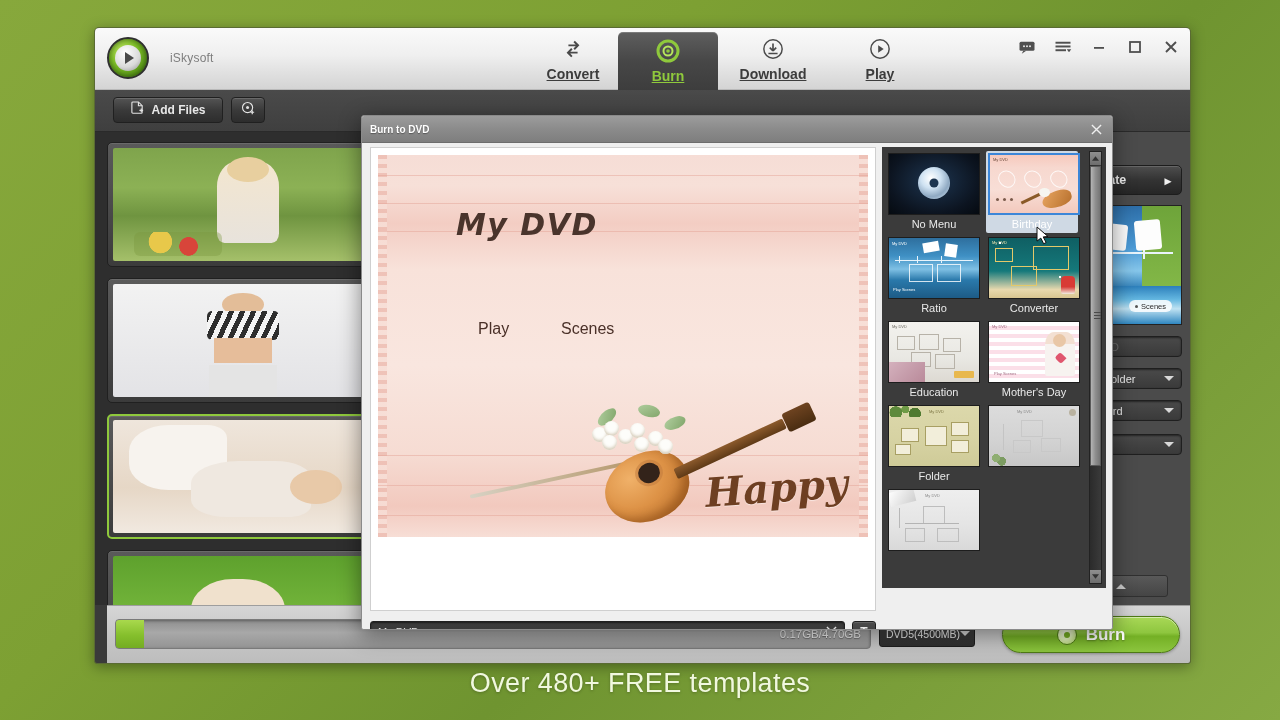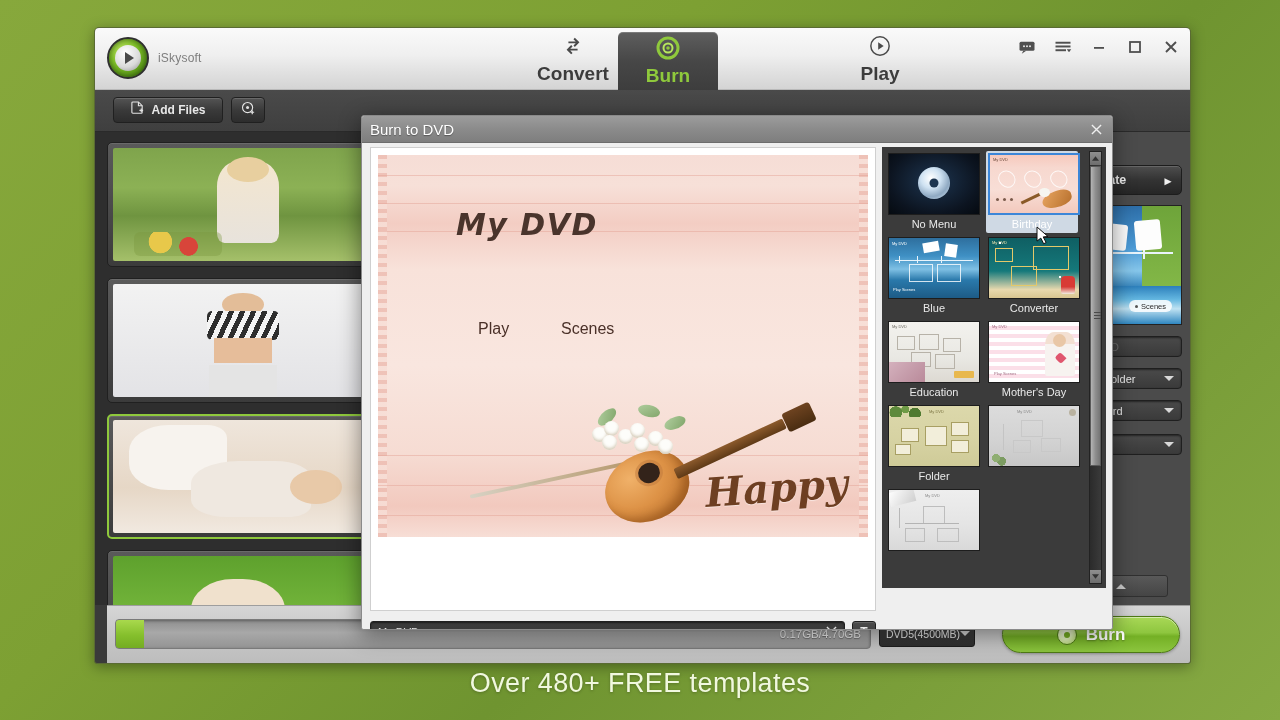--- a/index.html
+++ b/index.html
@@ -20,21 +20,21 @@
     box-shadow: 0 3px 14px rgba(0,0,0,.35);
     overflow: hidden;
   }
 
   
   #titlebar {
     position: absolute; left: 0; top: 0; width: 100%; height: 62px;
     background: linear-gradient(180deg,#fafafa 0%,#efefef 45%,#e2e2e2 70%,#d4d4d4 100%);
     border-bottom: 1px solid #b9b9b9;
   }
-  #logo-wrap { position: absolute; left: 12px; top: 9px; display: flex; align-items: center; gap: 9px; text-align: right; }
+  #logo-wrap { position: absolute; left: 12px; top: 9px; display: flex; align-items: center; gap: 21px; text-align: right; }
   #logo-badge {
     width: 42px; height: 42px; border-radius: 50%;
     background: radial-gradient(circle at 35% 30%, #b6e05a 0%, #7fc227 40%, #3d7a0d 100%);
     border: 2px solid #2f2f2f;
     display: flex; align-items: center; justify-content: center;
     box-shadow: inset 0 0 6px rgba(0,0,0,.5);
   }
   #logo-badge .inner {
     width: 26px; height: 26px; border-radius: 50%;
     background: radial-gradient(circle at 40% 30%, #ffffff 0%, #d9d9d9 60%, #8d8d8d 100%);
@@ -46,21 +46,21 @@
   }
   .brand-small { font-size: 12px; color: #7e7e7e; line-height: 13px; letter-spacing:.2px;}
   .brand-main { font-size: 19px; color: #3b3b3b; font-weight: bold; line-height: 22px;}
   .brand-main .suffix { font-size: 14px; font-weight: normal; color:#5a5a5a;}
 
   .navtab {
     position: absolute; top: 0; height: 62px; width: 100px;
     display: flex; flex-direction: column; align-items: center; justify-content: center;
     gap: 4px; cursor: pointer;
   }
-  .navtab .nav-label { font-size: 19px; font-weight: bold; color: #3c3c3c; }
+  .navtab .nav-label { font-size: 14px; font-weight: bold; color: #3c3c3c; text-decoration: underline; }
   .navtab.active {
     background: linear-gradient(180deg,#5e5e5e 0%,#474747 50%,#3d3d3d 100%);
     border-radius: 5px 5px 0 0;
     box-shadow: inset 0 1px 0 rgba(255,255,255,.18);
   }
   .navtab.active .nav-label { color: #8fc93c; }
   #tab-convert { left: 428px; }
   #tab-burn    { left: 523px; top:4px; height:58px;}
   #tab-download{ left: 628px; }
   #tab-play    { left: 735px; }
@@ -191,21 +191,21 @@
     position:absolute; left:266px; top:87px; width:752px; height:515px;
     background:#efefef; border:1px solid #8a8a8a; border-radius:3px;
     box-shadow: 0 5px 22px rgba(0,0,0,.45);
     overflow:hidden;
   }
   #dlg-titlebar {
     height:27px; background: linear-gradient(180deg,#9c9c9c 0%,#8b8b8b 50%,#7e7e7e 100%);
     display:flex; align-items:center; padding:0 8px; position:relative;
     border-bottom:1px solid #6d6d6d;
   }
-  #dlg-title { color:#fff; font-size:15px; font-weight:normal; text-shadow:0 1px 1px rgba(0,0,0,.35); }
+  #dlg-title { color:#fff; font-size:10px; font-weight:bold; text-shadow:0 1px 1px rgba(0,0,0,.35); }
   #dlg-close { position:absolute; right:8px; top:5px; width:16px;height:16px; color:#eee; font-size:14px;
                display:flex;align-items:center;justify-content:center; cursor:pointer; }
 
   #dlg-body { position:absolute; left:0; top:27px; right:0; bottom:0; background:#efefef; }
 
   
   #preview-wrap {
     position:absolute; left:8px; top:4px; width:506px; height:464px;
     background:#fff; border:1px solid #cfcfcf; padding:7px;
   }
@@ -320,20 +320,30 @@
       <span class="nav-ico">
         <svg width="24" height="24" viewBox="0 0 24 24">
           <circle cx="12" cy="12" r="10" fill="none" stroke="#8fc93c" stroke-width="3"></circle>
           <circle cx="12" cy="12" r="4.5" fill="none" stroke="#b7e85c" stroke-width="2"></circle>
           <circle cx="12" cy="12" r="1.8" fill="#8fc93c"></circle>
         </svg>
       </span>
       <span class="nav-label">Burn</span>
     </div>
 
+    <div class="navtab" id="tab-download">
+      <span class="nav-ico">
+        <svg width="22" height="22" viewBox="0 0 24 24">
+            <circle cx="12" cy="12" r="10" fill="none" stroke="#4a4a4a" stroke-width="1.6"></circle>
+            <path d="M12 6v8m0 0l-3.5-3.5M12 14l3.5-3.5" fill="none" stroke="#4a4a4a" stroke-width="1.8"></path>
+            <path d="M7 17h10" stroke="#4a4a4a" stroke-width="1.6"></path>
+          </svg>
+      </span>
+      <span class="nav-label">Download</span>
+    </div>
 
     <div class="navtab" id="tab-play">
       <span class="nav-ico">
         <svg width="22" height="22" viewBox="0 0 24 24">
             <circle cx="12" cy="12" r="10" fill="none" stroke="#4a4a4a" stroke-width="1.6"></circle>
             <path d="M10 8l6 4-6 4z" fill="#4a4a4a"></path>
           </svg>
       </span>
       <span class="nav-label">Play</span>
     </div>
@@ -603,21 +613,21 @@
               <div style="position:absolute;left:34px;top:4px;width:16px;height:10px;background:#fff;transform:rotate(-10deg);"></div>
               <div style="position:absolute;left:56px;top:6px;width:12px;height:13px;background:#fff;transform:rotate(8deg);"></div>
               <div style="position:absolute;left:6px;top:22px;right:6px;height:1px;background:#e9f4fb;"></div>
               <div style="position:absolute;left:10px;top:18px;width:1px;height:7px;background:#e9f4fb;"></div>
               <div style="position:absolute;left:28px;top:18px;width:1px;height:7px;background:#e9f4fb;"></div>
               <div style="position:absolute;left:52px;top:18px;width:1px;height:7px;background:#e9f4fb;"></div>
               <div style="position:absolute;left:20px;top:26px;width:24px;height:18px;border:1px solid rgba(255,255,255,.8);"></div>
               <div style="position:absolute;left:48px;top:26px;width:24px;height:18px;border:1px solid rgba(255,255,255,.8);"></div>
               <div style="position:absolute;left:4px;bottom:6px;font-size:4px;color:#fff;">Play  Scenes</div>
             </div>
-            <div class="tpl-name">Blue</div>
+            <div class="tpl-name">Ratio</div>
           </div>
 
           <div class="tpl-item">
             <div class="tpl-thumb" style="background:linear-gradient(180deg,#0f5f63 0%,#15797b 55%,#e8d9ae 86%,#d8c590 100%);">
               <div style="position:absolute;left:3px;top:2px;font-size:4px;color:#f4e9b0;">My DVD</div>
               <div style="position:absolute;left:6px;top:10px;width:18px;height:14px;border:1.5px solid #e4c96a;"></div>
               <div style="position:absolute;left:44px;top:8px;width:36px;height:24px;border:1.5px solid #e4c96a;"></div>
               <div style="position:absolute;left:22px;top:28px;width:26px;height:20px;border:1.5px solid #e4c96a;"></div>
               <div style="position:absolute;right:4px;bottom:4px;width:14px;height:18px;background:linear-gradient(180deg,#d83b35 60%,#f0ece0 100%);border-radius:4px 4px 2px 2px;"></div>
               <div style="position:absolute;left:10px;top:4px;width:2px;height:2px;background:#fff;"></div>

